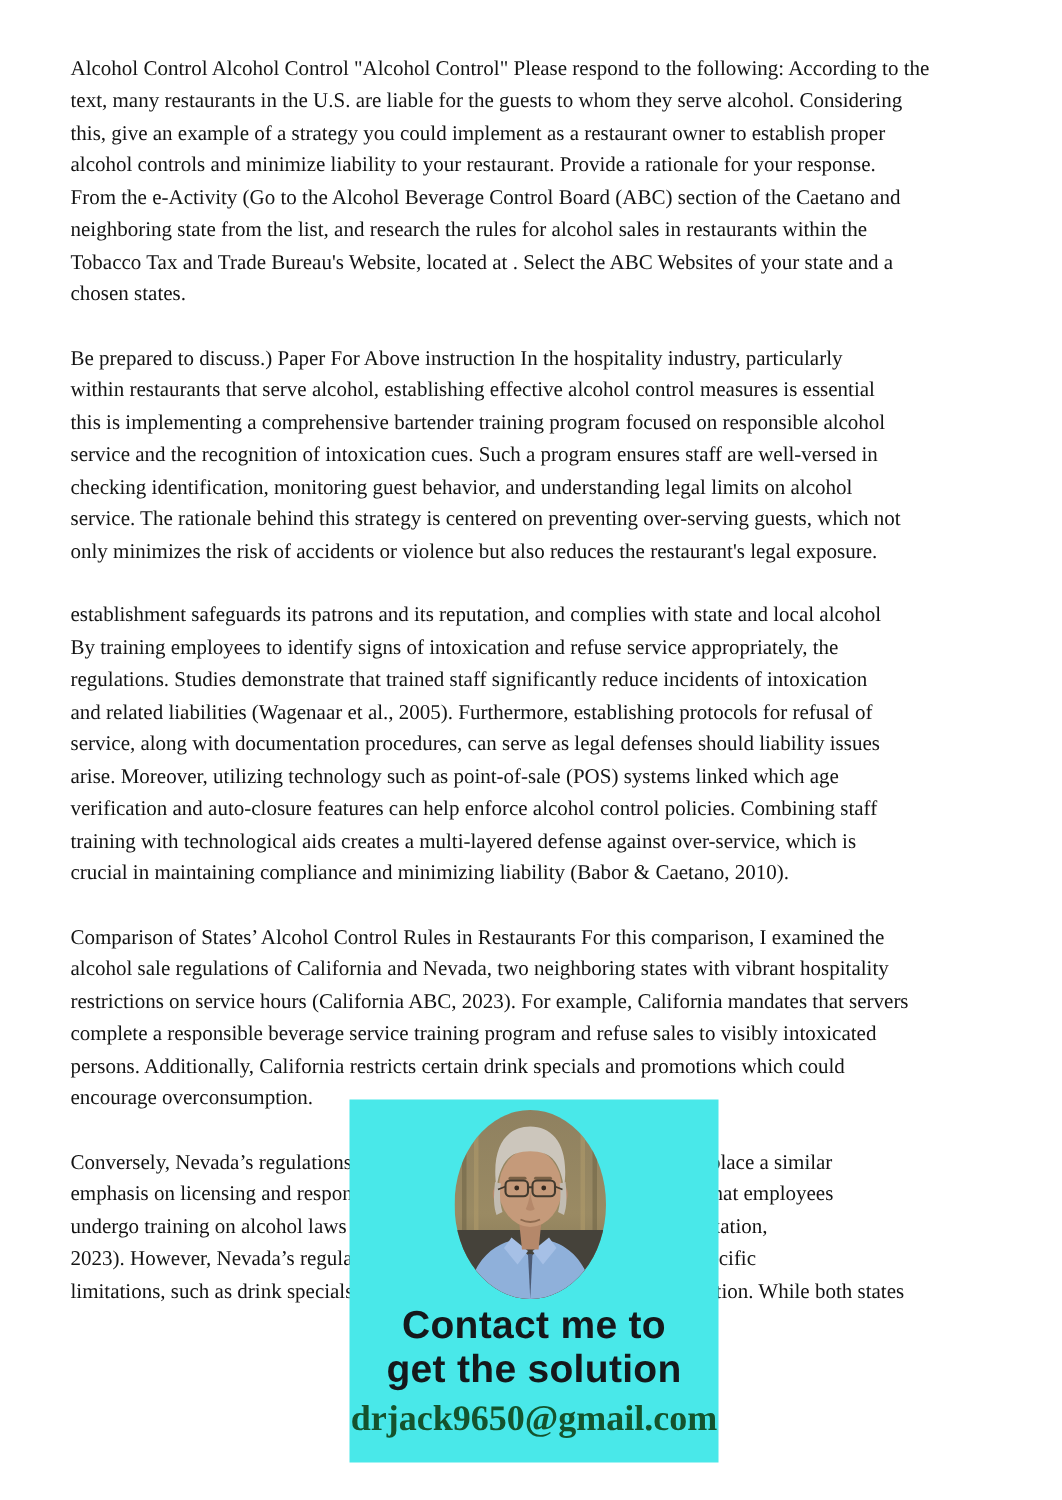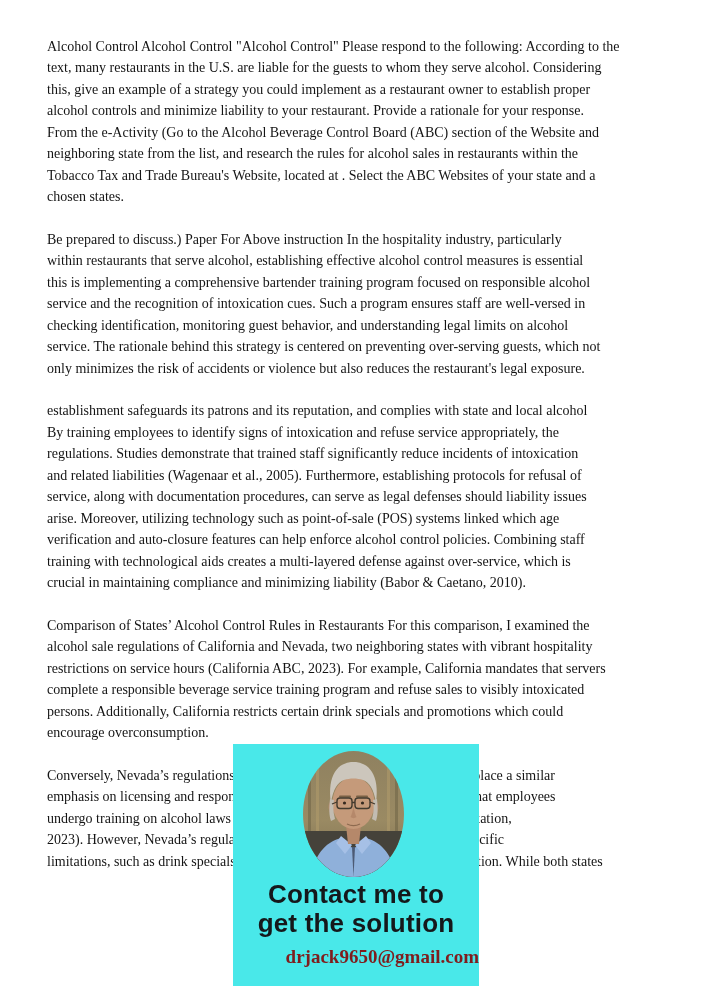--- a/index.html
+++ b/index.html
@@ -52,39 +52,39 @@
     font-size: 26px;
     line-height: 28.5px;
     letter-spacing: 0.2px;
     color: #15181b;
   }
   .email {
     position: absolute;
     left: 0;
     top: 200px;
     width: 100%;
-    text-align: right;
+    text-align: center;
     font-family: "Liberation Serif", serif;
     font-weight: bold;
-    font-size: 19px;
+    font-size: 24px;
     line-height: 26px;
-    color: #7f1d1d;
+    color: #14532d;
   }
 </style>
 </head>
 <body>
 
 <div class="page">
 
   <div class="text-layer" style="color: rgb(20, 20, 20);">
       <div class="tline">Alcohol Control Alcohol Control "Alcohol Control" Please respond to the following: According to the</div>
       <div class="tline">text, many restaurants in the U.S. are liable for the guests to whom they serve alcohol. Considering</div>
       <div class="tline">this, give an example of a strategy you could implement as a restaurant owner to establish proper</div>
       <div class="tline">alcohol controls and minimize liability to your restaurant. Provide a rationale for your response.</div>
-      <div class="tline">From the e-Activity (Go to the Alcohol Beverage Control Board (ABC) section of the Website and</div>
+      <div class="tline">From the e-Activity (Go to the Alcohol Beverage Control Board (ABC) section of the Caetano and</div>
       <div class="tline">neighboring state from the list, and research the rules for alcohol sales in restaurants within the</div>
       <div class="tline">Tobacco Tax and Trade Bureau's Website, located at . Select the ABC Websites of your state and a</div>
       <div class="tline">chosen states.</div>
       <div class="tgap"></div>
       <div class="tline">Be prepared to discuss.) Paper For Above instruction In the hospitality industry, particularly</div>
       <div class="tline">within restaurants that serve alcohol, establishing effective alcohol control measures is essential</div>
       <div class="tline">this is implementing a comprehensive bartender training program focused on responsible alcohol</div>
       <div class="tline">service and the recognition of intoxication cues. Such a program ensures staff are well-versed in</div>
       <div class="tline">checking identification, monitoring guest behavior, and understanding legal limits on alcohol</div>
       <div class="tline">service. The rationale behind this strategy is centered on preventing over-serving guests, which not</div>
@@ -107,21 +107,21 @@
       <div class="tline">persons. Additionally, California restricts certain drink specials and promotions which could</div>
       <div class="tline">encourage overconsumption.</div>
       <div class="tgap"></div>
       <div class="tline">Conversely, Nevada’s regulations, overseen by the Department of Taxation, place a similar</div>
       <div class="tline">emphasis on licensing and responsible service, with requirements to ensure that employees</div>
       <div class="tline">undergo training on alcohol laws and regulations (Nevada Department of Taxation,</div>
       <div class="tline">2023). However, Nevada’s regulations allow extended service hours with specific</div>
       <div class="tline">limitations, such as drink specials that must avoid encouraging overconsumption. While both states</div>
     </div>
 
-  <div class="promo" style="background: rgb(73, 232, 233); margin-top: 11px;">
+  <div class="promo" style="background: rgb(73, 232, 233);">
     <div class="photo">
       <svg viewBox="0 0 101 126" xmlns="http://www.w3.org/2000/svg" aria-hidden="true">
         <defs>
           <clipPath id="ovalClip">
               <ellipse cx="50.5" cy="63" rx="50.5" ry="63"></ellipse>
             </clipPath>
           <linearGradient id="bgGrad" x1="0" y1="0" x2="0" y2="1">
             <stop offset="0" stop-color="#8f8160"></stop>
             <stop offset="0.55" stop-color="#9a8a63"></stop>
             <stop offset="1" stop-color="#7a6e4e"></stop>

